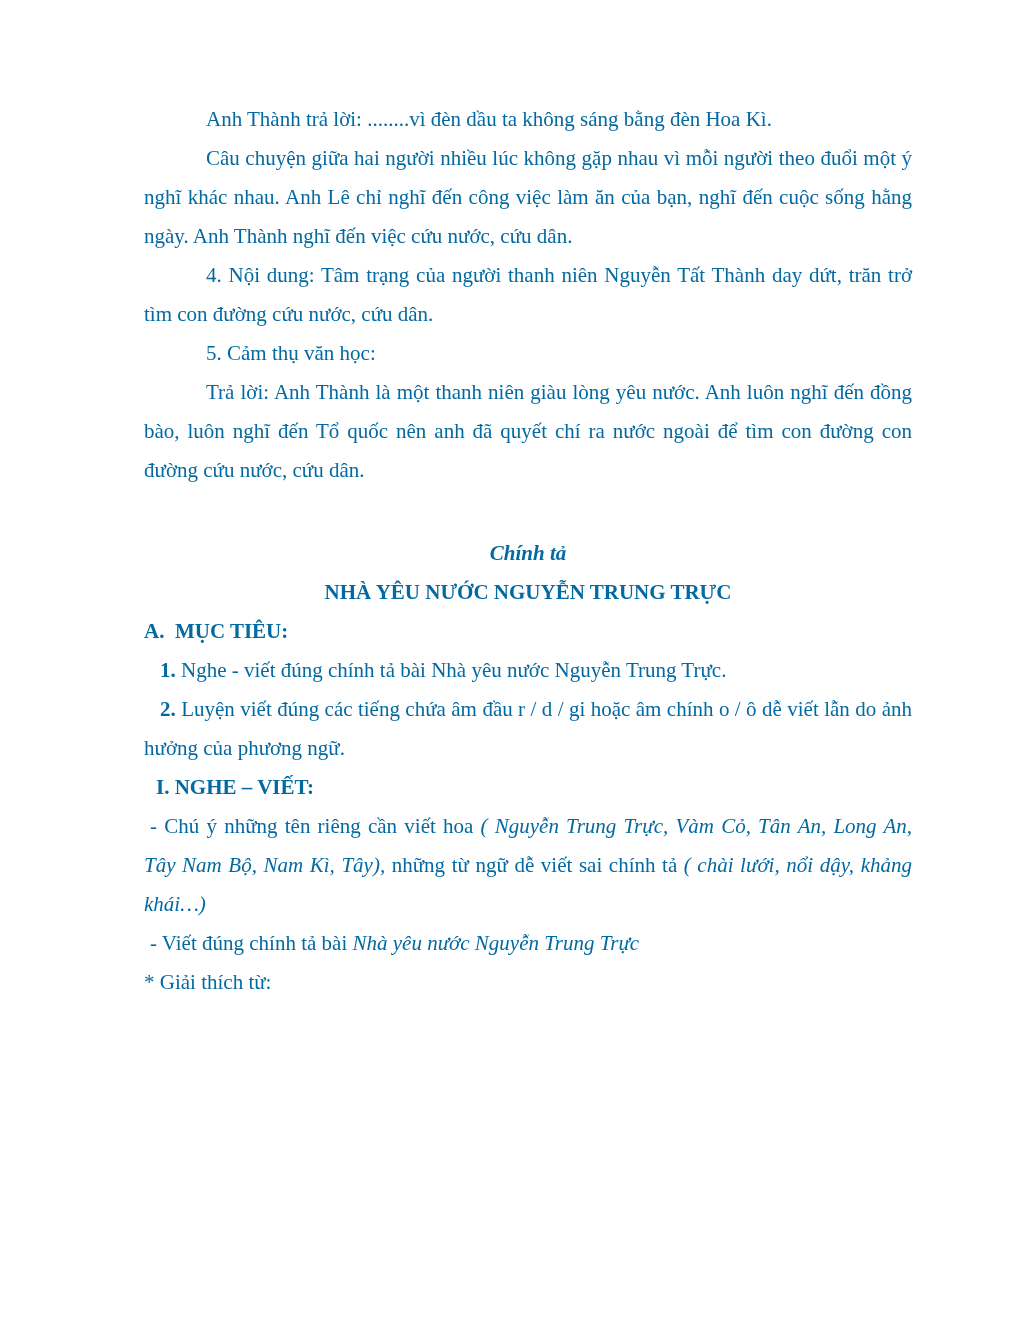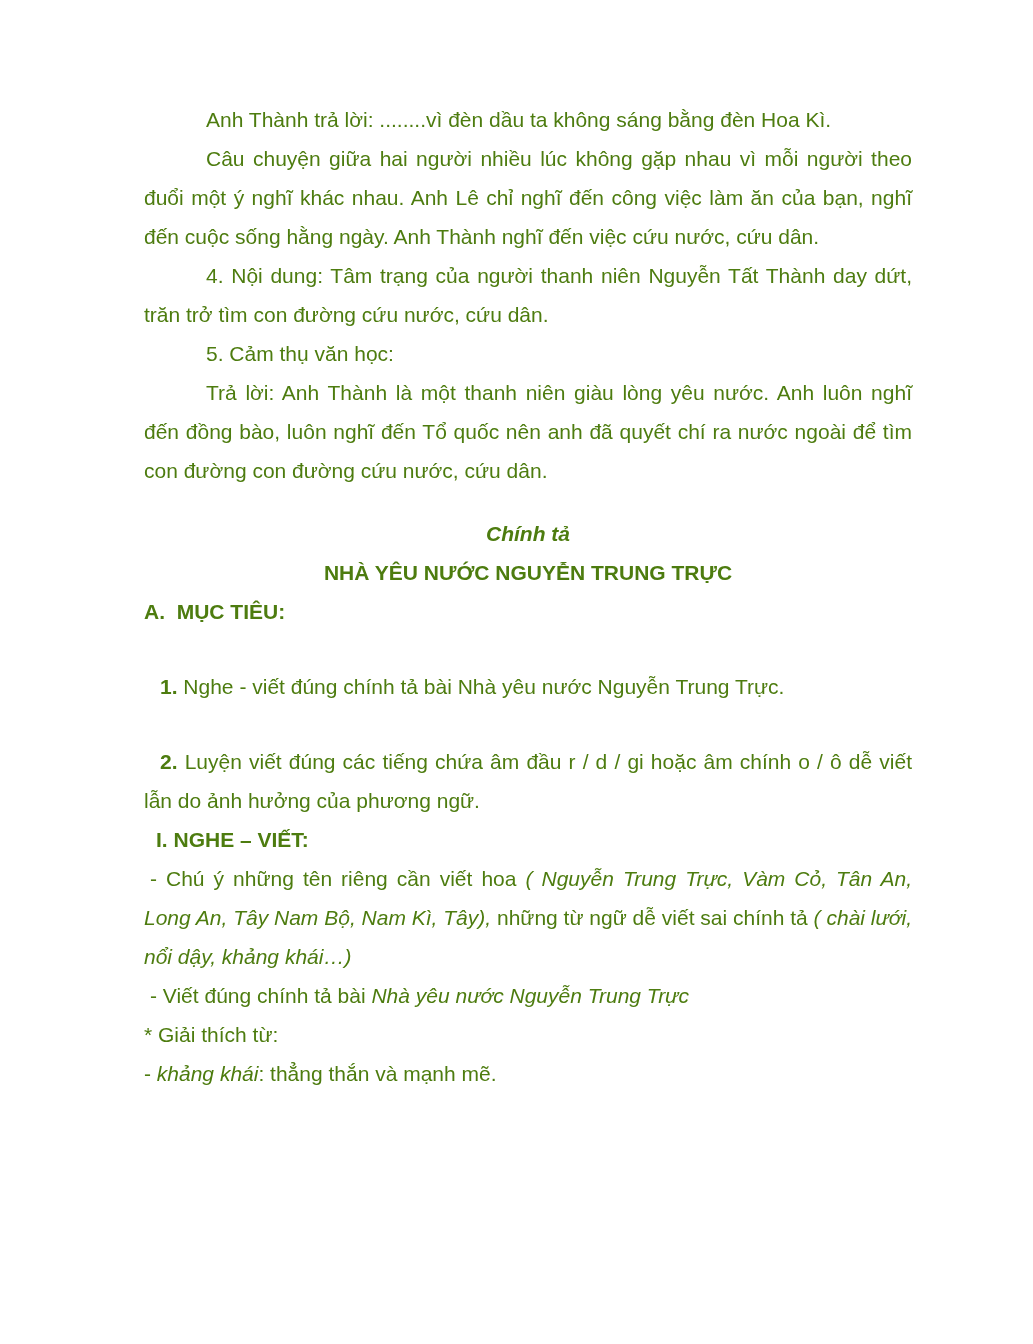--- a/index.html
+++ b/index.html
@@ -3,35 +3,35 @@
 <meta charset="utf-8">
 <style>
   * { margin: 0; padding: 0; box-sizing: border-box; }
   html, body { background: #ffffff; }
   .page {
     position: relative;
     width: 1033px;
     height: 1344px;
     background: #ffffff;
     padding: 100px 121px 3px 144px;
-    font-family: Liberation Sans, sans-serif;
+    font-family: Liberation Serif, serif;
     font-size: 21px;
     line-height: 39px;
-    color: #4d7c0f;
+    color: #0369a1;
     overflow: hidden;
   }
   p, h2, h3 { font-size: 21px; font-weight: normal; }
   .indent  { text-indent: 62px; }
   .justify { text-align: justify; }
   .center  { text-align: center; }
   .bold    { font-weight: bold; }
   .italic  { font-style: italic; }
   .prewrap { white-space: pre-wrap; }
-  .heading-gap { margin-top: 24px; }
-  .item    { text-indent: 16px; margin-top: 36px; }
+  .heading-gap { margin-top: 44px; }
+  .item    { text-indent: 16px; }
   .subhead { padding-left: 12px; }
   .note    { text-indent: 6px; }
 </style>
 </head>
 <body>
 
 <div class="page">
 
   <p class="indent justify">Anh Thành trả lời: ........vì đèn dầu ta không sáng bằng đèn Hoa Kì.</p>
   <p class="indent justify">Câu chuyện giữa hai người nhiều lúc không gặp nhau vì mỗi người theo đuổi một ý nghĩ khác nhau. Anh Lê chỉ nghĩ đến công việc làm ăn của bạn, nghĩ đến cuộc sống hằng ngày. Anh Thành nghĩ đến việc cứu nước, cứu dân.</p>
@@ -52,15 +52,14 @@
   <p class="bold subhead">I. NGHE – VIẾT:</p>
 
   <p class="note justify"><span>- Chú ý những tên riêng cần viết hoa </span><span class="italic">( Nguyễn Trung Trực, Vàm Cỏ, Tân An, Long An, Tây Nam Bộ, Nam Kì, Tây), </span><span>những từ ngữ dễ viết sai chính tả </span><span class="italic">( chài lưới, nổi dậy, khảng khái…)</span></p>
 
   <p class="note justify"><span>- Viết đúng chính tả bài </span><span class="italic">Nhà yêu nước Nguyễn Trung Trực</span></p>
 
   <p>* Giải thích từ:</p>
 
 
 
-  <p><span>- </span><span class="italic">khảng khái</span><span>: thẳng thắn và mạnh mẽ.</span></p>
 
 </div>
 
 </body></html>

